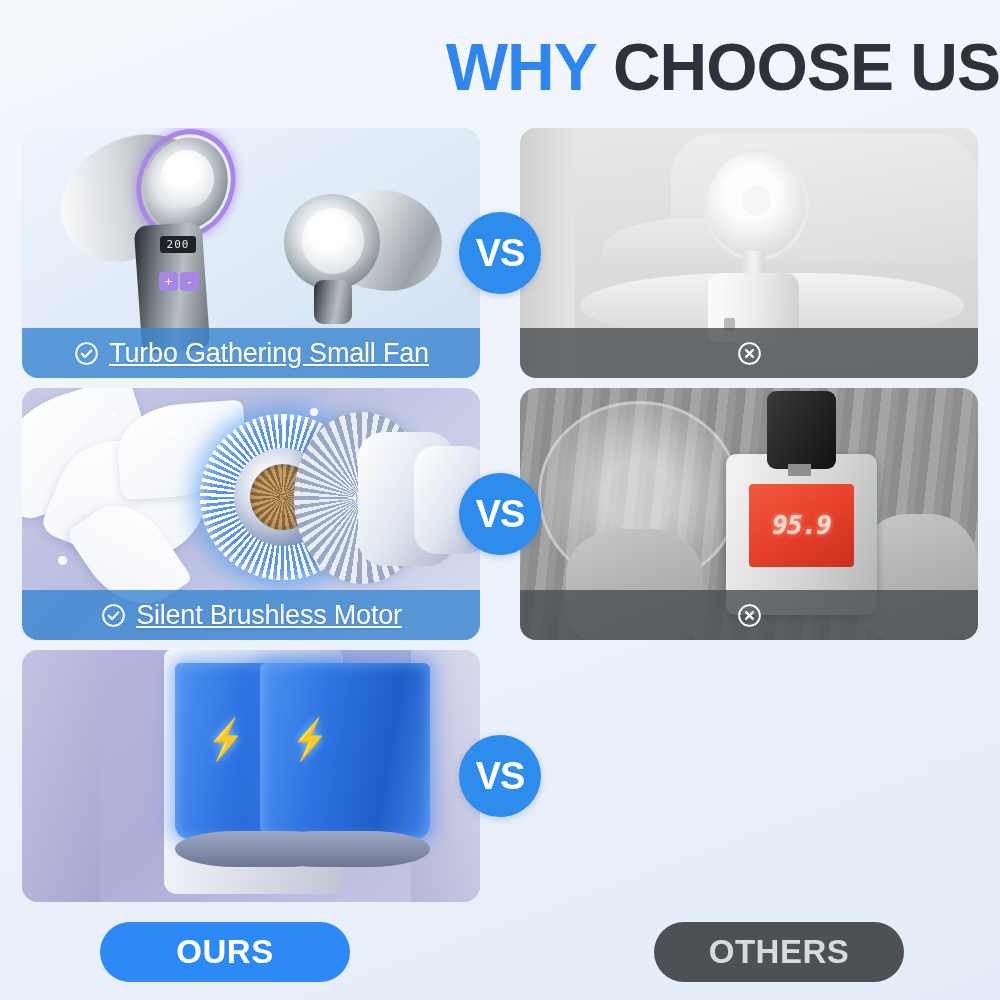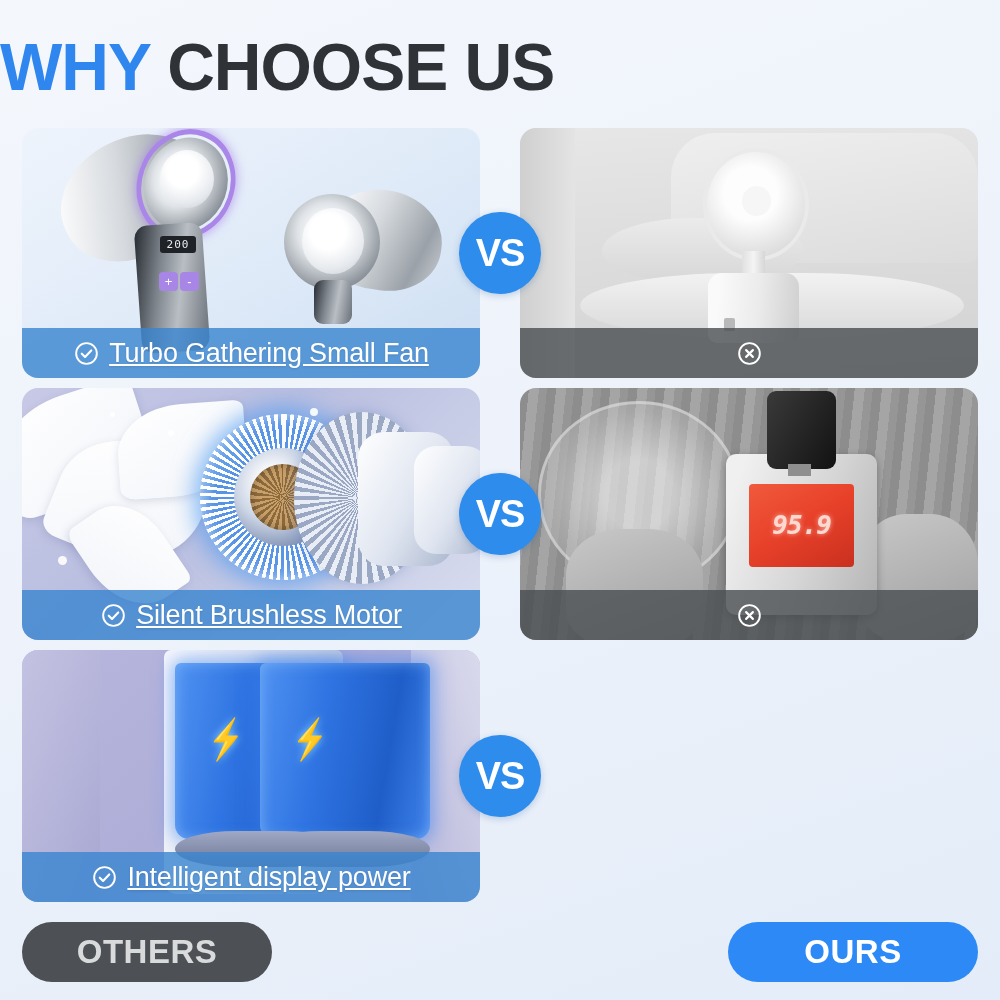--- a/index.html
+++ b/index.html
@@ -8,21 +8,21 @@
     width:1000px; height:1000px;
     font-family:"Liberation Sans", sans-serif;
     background:linear-gradient(160deg,#f4f7fc 0%,#eef3fb 45%,#e3ecf8 100%);
     overflow:hidden;
     position:relative;
   }
 
   
   .title-wrap {
     position:absolute; top:34px; left:0; width:1000px;
-    text-align:left;
+    text-align:right;
   }
   .title {
     font-size:66px; font-weight:bold; letter-spacing:-1px;
     line-height:1;
   }
   .title .blue { color:#2f86ef; }
   .title .dark { color:#2f3337; }
 
   
   .grid {
@@ -404,30 +404,23 @@
         <div class="bt-panelL"></div>
         <div class="bt-panelR"></div>
         <div class="bt-shell"></div>
         <div class="bt-cell" style="left:33.5%;"></div>
         <div class="bt-cell" style="left:52%;"></div>
         <div class="bt-cap" style="left:33.5%;"></div>
         <div class="bt-cap" style="left:52%;"></div>
         <div class="bt-bolt" style="left:39%;">⚡</div>
         <div class="bt-bolt" style="left:57.5%;">⚡</div>
       </div>
-      <div class="label-bar ours">
-        <svg width="27" height="27" viewBox="0 0 24 24" fill="none">
-          <circle cx="12" cy="12" r="9.2" stroke="#ffffff" stroke-width="1.7"></circle>
-          <path d="M7.8 12.2l2.9 2.9 5.5-5.8" stroke="#ffffff" stroke-width="1.9" stroke-linecap="round" stroke-linejoin="round"></path>
-        </svg>
-        <span class="txt">Intelligent display power</span>
-      </div>
     </div>
 
     <div class="vs">VS</div>
 
   </div>
 </div>
 
 <div class="pill-row">
+  <div class="pill ours">OURS</div>
   <div class="pill others">OTHERS</div>
-  <div class="pill ours">OURS</div>
 </div>
 
 </body></html>

